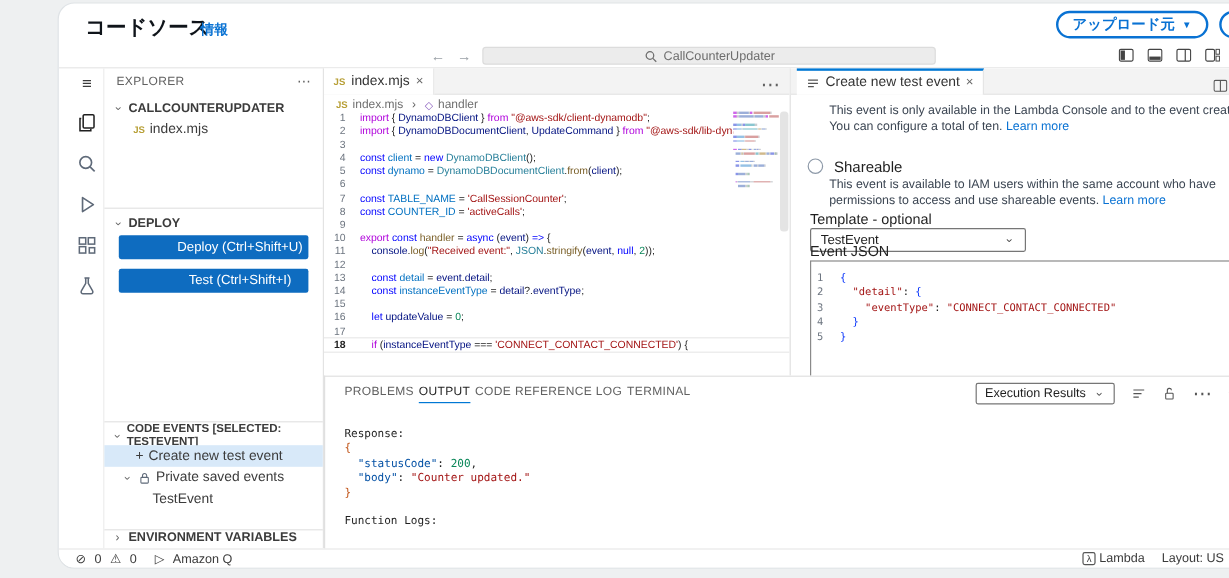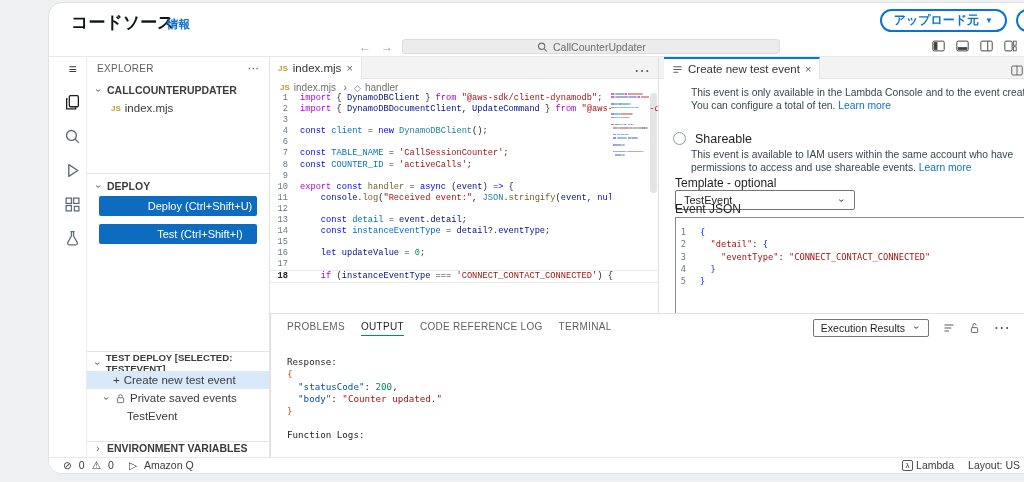--- a/index.html
+++ b/index.html
@@ -46,21 +46,21 @@
   .sel-row { background:#d8e9f9; }
   
   .egroup { position:absolute; left:221px; top:54px; width:388px; height:256px; }
   .tabbar { position:absolute; left:0; top:0; width:100%; height:22px; background:#f3f3f3; border-bottom:1px solid #e5e5e5; }
   .tab { position:absolute; left:0; top:0; height:22px; background:#fff; border-right:1px solid #e5e5e5;
          display:flex; align-items:center; gap:5px; padding:0 8px; font-size:11.5px; color:#333; }
   .tab-close { color:#666; font-size:11px; }
   .tab-more { position:absolute; right:8px; top:4px; color:#616161; }
   .breadcrumb { position:absolute; left:10px; top:25px; font-size:10px; color:#707070; display:flex; gap:4px; align-items:center; }
   .code { position:absolute; left:0; top:36px; right:0; bottom:0; overflow:hidden;
-          font-family:Liberation Mono, monospace; font-size:8.7px; }
+          font-family:Liberation Sans, sans-serif; font-size:8.7px; }
   .cl { height:11.1px; line-height:11.1px; white-space:pre; position:relative; }
   .cl .ln { display:inline-block; width:30px; text-align:right; color:#6e7681; padding-right:12px; }
   .cl.active { outline:1px solid #e9e9e9; }
   .cl.active .ln { color:#1f1f1f; font-weight:bold; }
   .kw{color:#af00db}.k2{color:#0000ff}.vr{color:#001080}.cv{color:#0070c1}.ty{color:#267f99}
   .fn{color:#795e26}.st{color:#a31515}.nu{color:#098658}.pl{color:#1f1f1f}
   .jb{color:#0431fa}.jk{color:#a31515}.jsv{color:#a31515}
   .ob{color:#c15418}.ok{color:#0451a5}
   .minimap { position:absolute; right:9px; top:36px; width:38px; height:160px; background:#fff; }
   .mseg { position:absolute; height:1.7px; opacity:.6; }
@@ -82,21 +82,21 @@
   .jsonbox { position:absolute; left:16px; top:137px; width:356px; height:112px; border:1px solid #8a8a8a; background:#fff;
              overflow:hidden; font-family:"DejaVu Sans Mono","Liberation Mono",monospace; font-size:8.7px; padding-top:8px; }
   .jsonbox .cl { height:12.3px; line-height:12.3px; }
   .jsonbox .cl .ln { width:24px; padding-right:14px; }
   .rscroll { position:absolute; right:4px; top:90px; width:6px; height:158px; background:rgba(90,90,90,.22); border-radius:3px; }
   .rup { position:absolute; right:3px; top:4px; color:#9aa0a6; font-size:7px; }
   .rdash { position:absolute; right:22px; top:170px; width:9px; height:3px; background:#8a8a8a; }
   
   .bpanel { position:absolute; left:221px; top:310px; width:787px; height:146px; border-top:1px solid #e0e0e0;
             border-left:1px solid #e0e0e0; background:#fff; }
-  .btabs { position:absolute; left:16px; top:7px; display:flex; gap:16px; font-size:10px; letter-spacing:.3px; color:#616161; }
+  .btabs { position:absolute; left:16px; top:7px; display:flex; gap:4px; font-size:10px; letter-spacing:.3px; color:#616161; }
   .btab.on { color:#1f1f1f; border-bottom:1.5px solid #0078d4; padding-bottom:3px; }
   .bctrl { position:absolute; right:8px; top:4px; display:flex; gap:14px; align-items:center; color:#555; }
   .bselect { width:116px; height:18px; border:1px solid #767676; border-radius:2px; font-size:10.5px; color:#1f1f1f;
              display:flex; align-items:center; padding:0 7px; }
   .bselect .sc { margin-left:auto; color:#444; }
   .bout { position:absolute; left:16px; top:30px; right:10px; bottom:0; overflow:hidden;
           font-family:"DejaVu Sans Mono","Liberation Mono",monospace; font-size:9.2px; }
   .bout .cl { height:12.2px; line-height:12.2px; }
   .bscroll { position:absolute; right:2px; bottom:6px; width:6px; height:16px; background:rgba(90,90,90,.3); }
   
@@ -203,21 +203,21 @@
     <div class="trow" style="top:120px; padding-left:6px;">
       <span class="chev">›</span>
       <span class="bold">DEPLOY</span>
     </div>
     <button class="blue-btn" style="top:139px;">Deploy (Ctrl+Shift+U)</button>
     <button class="blue-btn" style="top:167px;">Test (Ctrl+Shift+I)</button>
 
     <div class="divider" style="top:294px;"></div>
     <div class="trow" style="top:297px; padding-left:6px;">
       <span class="chev">›</span>
-      <span class="bold" style="font-size:9.6px;">TEST DEPLOY [SELECTED: TESTEVENT]</span>
+      <span class="bold" style="font-size:9.6px;">CODE EVENTS [SELECTED: TESTEVENT]</span>
     </div>
     <div class="trow sel-row" style="top:314px; padding-left:26px;">
       <span style="color:#3b3b3b;">+</span>
       <span>Create new test event</span>
     </div>
     <div class="trow" style="top:332px; padding-left:14px;">
       <span class="chev">›</span>
       <svg width="11" height="11" viewBox="0 0 16 16">
           <rect x="3.5" y="7" width="9" height="7" rx="1" fill="none" stroke="#5f6a79" stroke-width="1.3"></rect>
           <path d="M5.5 7 V4.8 a2.5 2.5 0 0 1 5 0 V7" fill="none" stroke="#5f6a79" stroke-width="1.3"></path>
@@ -249,20 +249,21 @@
       <span>index.mjs</span>
       <span class="chev-r">›</span>
       <span style="color:#8b5fbf;font-size:9px;">◇</span>
       <span>handler</span>
     </div>
     <div class="code">
         <div class="cl"><span class="ln">1</span><span class="kw">import</span><span class="pl"> { </span><span class="vr">DynamoDBClient</span><span class="pl"> } </span><span class="kw">from</span><span class="pl"> </span><span class="st">"@aws-sdk/client-dynamodb"</span><span class="pl">;</span></div>
         <div class="cl"><span class="ln">2</span><span class="kw">import</span><span class="pl"> { </span><span class="vr">DynamoDBDocumentClient</span><span class="pl">, </span><span class="vr">UpdateCommand</span><span class="pl"> } </span><span class="kw">from</span><span class="pl"> </span><span class="st">"@aws-sdk/lib-dynamodb";</span></div>
         <div class="cl"><span class="ln">3</span></div>
         <div class="cl"><span class="ln">4</span><span class="k2">const</span><span class="pl"> </span><span class="cv">client</span><span class="pl"> = </span><span class="k2">new</span><span class="pl"> </span><span class="ty">DynamoDBClient</span><span class="pl">();</span></div>
+        <div class="cl"><span class="ln">5</span><span class="k2">const</span><span class="pl"> </span><span class="cv">dynamo</span><span class="pl"> = </span><span class="ty">DynamoDBDocumentClient</span><span class="pl">.</span><span class="fn">from</span><span class="pl">(</span><span class="vr">client</span><span class="pl">);</span></div>
         <div class="cl"><span class="ln">6</span></div>
         <div class="cl"><span class="ln">7</span><span class="k2">const</span><span class="pl"> </span><span class="cv">TABLE_NAME</span><span class="pl"> = </span><span class="st">'CallSessionCounter'</span><span class="pl">;</span></div>
         <div class="cl"><span class="ln">8</span><span class="k2">const</span><span class="pl"> </span><span class="cv">COUNTER_ID</span><span class="pl"> = </span><span class="st">'activeCalls'</span><span class="pl">;</span></div>
         <div class="cl"><span class="ln">9</span></div>
         <div class="cl"><span class="ln">10</span><span class="kw">export</span><span class="pl"> </span><span class="k2">const</span><span class="pl"> </span><span class="fn">handler</span><span class="pl"> = </span><span class="k2">async</span><span class="pl"> (</span><span class="vr">event</span><span class="pl">) </span><span class="k2">=&gt;</span><span class="pl"> {</span></div>
         <div class="cl"><span class="ln">11</span><span class="pl">    </span><span class="vr">console</span><span class="pl">.</span><span class="fn">log</span><span class="pl">(</span><span class="st">"Received event:"</span><span class="pl">, </span><span class="ty">JSON</span><span class="pl">.</span><span class="fn">stringify</span><span class="pl">(</span><span class="vr">event</span><span class="pl">, </span><span class="k2">null</span><span class="pl">, </span><span class="nu">2</span><span class="pl">));</span></div>
         <div class="cl"><span class="ln">12</span></div>
         <div class="cl"><span class="ln">13</span><span class="pl">    </span><span class="k2">const</span><span class="pl"> </span><span class="cv">detail</span><span class="pl"> = </span><span class="vr">event</span><span class="pl">.</span><span class="vr">detail</span><span class="pl">;</span></div>
         <div class="cl"><span class="ln">14</span><span class="pl">    </span><span class="k2">const</span><span class="pl"> </span><span class="cv">instanceEventType</span><span class="pl"> = </span><span class="vr">detail</span><span class="pl">?.</span><span class="vr">eventType</span><span class="pl">;</span></div>
         <div class="cl"><span class="ln">15</span></div>

